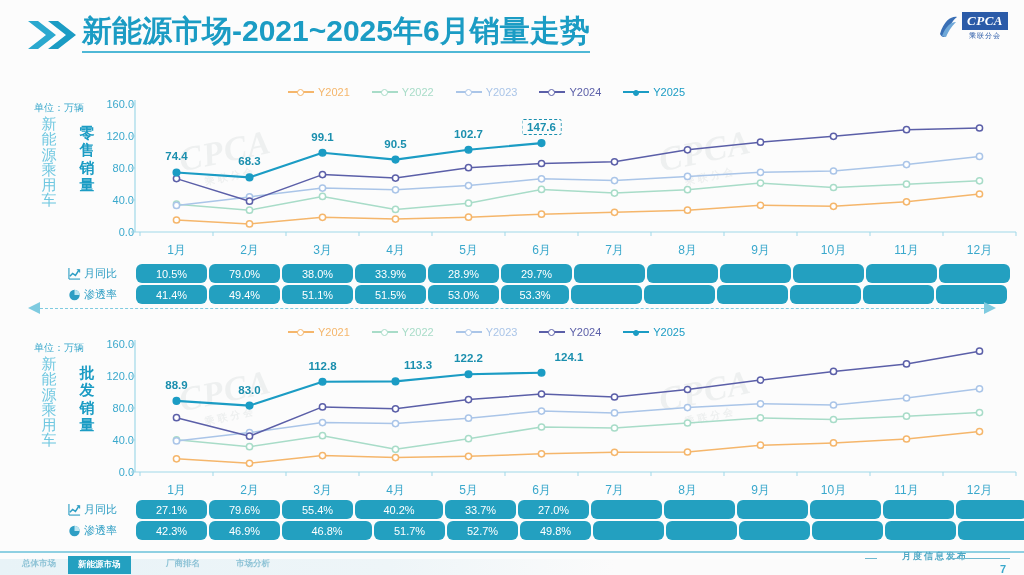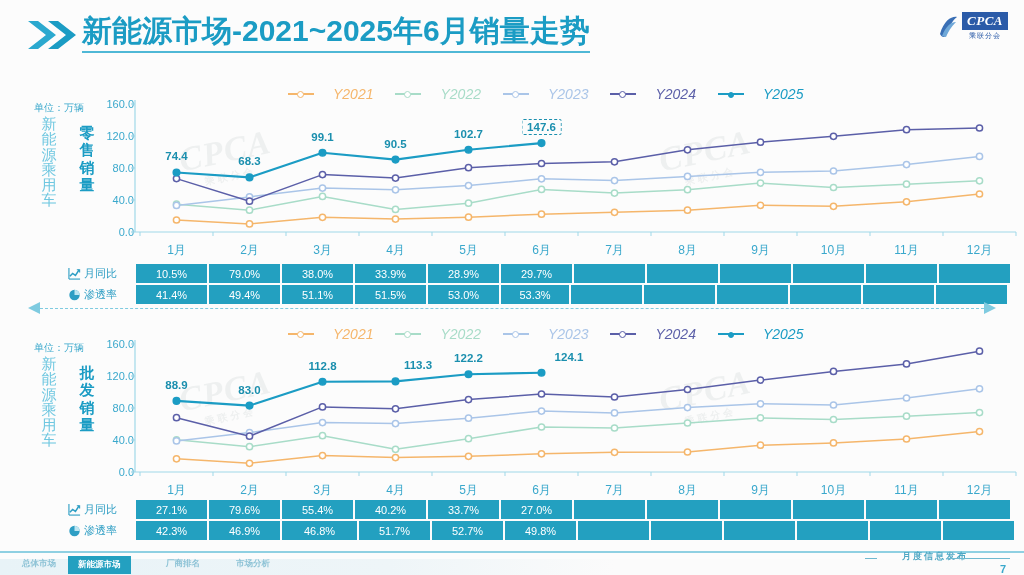--- a/index.html
+++ b/index.html
@@ -37,39 +37,39 @@
   .vlabel-side {
     position:absolute; width:26px; text-align:center;
     font-size:15px; color:#6fc7e0; line-height:1.02; font-weight:normal;
   }
   .vlabel-main {
     position:absolute; width:26px; text-align:center;
     font-size:15px; color:#1b9cc4; line-height:1.15; font-weight:bold;
   }
 
   .legend { position:absolute; display:flex; gap:22px; align-items:center; }
-  .leg-item { display:flex; align-items:center; gap:19px; font-size:14px; color:#3f9fc2;font-style:italic; }
+  .leg-item { display:flex; align-items:center; gap:4px; font-size:11px; color:#3f9fc2; }
   .leg-mark { width:26px; height:10px; position:relative; }
   .leg-line { position:absolute; top:4px; left:0; width:26px; height:1.6px; }
   .leg-dot { position:absolute; top:2px; left:9px; width:7px; height:7px; border-radius:50%;
              background:#fff; border:1.6px solid; }
   .leg-dot.filled { background:currentColor; }
   .ytick { position:absolute; right:6px; font-size:11px; color:#3aa8cc; transform:translateY(-50%); white-space:nowrap;}
   .xlab { position:absolute; font-size:12px; color:#3aa8cc; transform:translateX(-50%); white-space:nowrap;}
   .dlabel { position:absolute; font-size:11.5px; font-weight:bold; color:#1b8fae;
             transform:translate(-50%,-50%); white-space:nowrap; }
   .dlabel.boxed { border:1.4px dashed #1b8fae; padding:1px 5px; border-radius:2px; background:rgba(252,252,252,.6);}
 
   
   .dtable { position:absolute; display:flex; flex-direction:column; gap:2px; }
   .drow { display:flex; align-items:stretch; height:19px; gap:2px; }
   .rlab { width:66px; display:flex; align-items:center; gap:3px; font-size:11px; color:#2e9ec4; justify-content:flex-start;}
   .rlab .ic { width:13px; height:13px; flex:none; }
   .cell { flex:none; display:flex; align-items:center; justify-content:center;
-          font-size:11px; color:#ffffff; background:#23a0c0; }
+          font-size:11px; color:#ffffff; background:#23a0c0;border-radius:6px; }
   .cell.empty { background:#23a0c0; }
   .dashsep { position:absolute; left:40px; width:944px; height:0;
              border-top:1.6px dashed #7fcbe0; }
 
   
   .footer { position:absolute; left:0; bottom:0; width:1024px; height:26px; }
   .fbar { position:absolute; left:0; bottom:0; width:1024px; height:16px;
           background:linear-gradient(to right,#e8f3f7 0%, #eef5f8 38%, #fbfbfb 60%);font-weight:bold; }
   .ftop { position:absolute; left:0; bottom:22px; width:1024px; height:2px; background:#8fd0e2;}
   .fitem { position:absolute; bottom:3px; font-size:8.5px; color:#8ec3d6; padding:2px 8px; white-space:nowrap;}
@@ -494,21 +494,21 @@
       <path d="M1 13 H13" stroke="#2e9ec4" stroke-width="1.2" fill="none"></path>
       <polyline points="2,10 5,7 8,9 12,3" stroke="#2e9ec4" stroke-width="1.6" fill="none"></polyline>
       <path d="M9.5 3 H12.5 V6" stroke="#2e9ec4" stroke-width="1.2" fill="none"></path>
                 </svg>
               </span>
               <span>月同比</span>
             </div>
             <div class="cell " style="width:71.0px">27.1%</div>
             <div class="cell " style="width:71.0px">79.6%</div>
             <div class="cell " style="width:71.0px">55.4%</div>
-            <div class="cell " style="width:71.0px">40.2%</div>
+            <div class="cell " style="width:88px">40.2%</div>
             <div class="cell " style="width:71.0px">33.7%</div>
             <div class="cell " style="width:71.0px">27.0%</div>
             <div class="cell empty" style="width:71.0px"></div>
             <div class="cell empty" style="width:71.0px"></div>
             <div class="cell empty" style="width:71.0px"></div>
             <div class="cell empty" style="width:71.0px"></div>
             <div class="cell empty" style="width:71.0px"></div>
             <div class="cell empty" style="width:71.0px"></div>
           </div>
           <div class="drow">
@@ -516,21 +516,21 @@
               <span style="display:flex">
                 <svg class="ic" viewBox="0 0 14 14">
                   <circle cx="7" cy="7.5" r="5.6" fill="#2e9ec4"></circle>
     <path d="M7 7.5 L7 1.9 A5.6 5.6 0 0 1 12.6 7.5 Z" fill="#bfe6f2"></path>
                 </svg>
               </span>
               <span>渗透率</span>
             </div>
             <div class="cell " style="width:71.0px">42.3%</div>
             <div class="cell " style="width:71.0px">46.9%</div>
-            <div class="cell " style="width:75px">46.8%</div>
+            <div class="cell " style="width:90px">46.8%</div>
             <div class="cell " style="width:71.0px">51.7%</div>
             <div class="cell " style="width:71.0px">52.7%</div>
             <div class="cell " style="width:71.0px">49.8%</div>
             <div class="cell empty" style="width:71.0px"></div>
             <div class="cell empty" style="width:71.0px"></div>
             <div class="cell empty" style="width:71.0px"></div>
             <div class="cell empty" style="width:71.0px"></div>
             <div class="cell empty" style="width:71.0px"></div>
             <div class="cell empty" style="width:71.0px"></div>
           </div>

